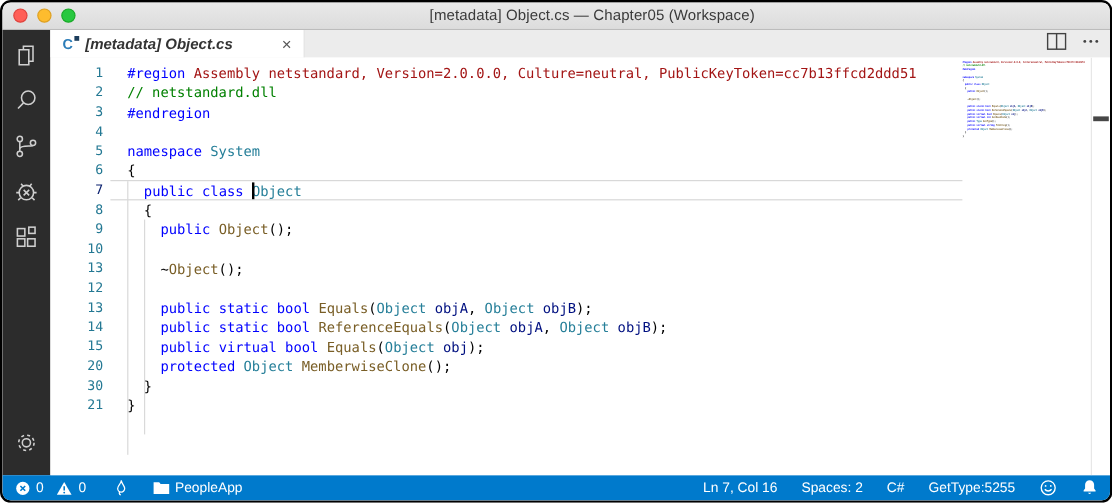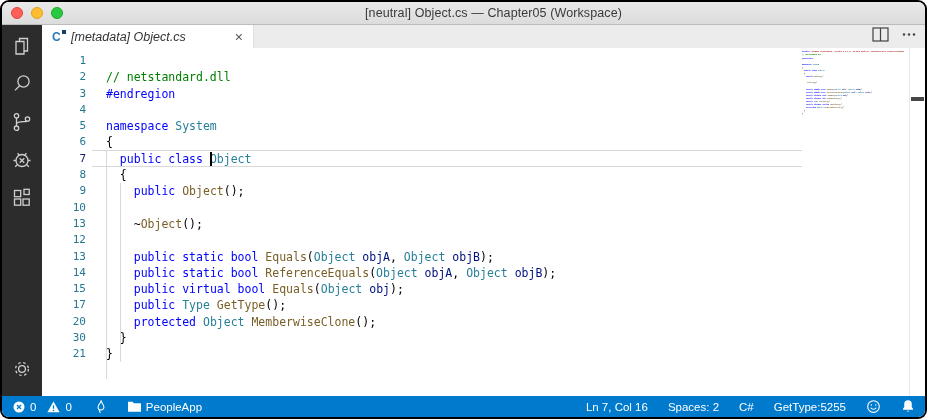--- a/index.html
+++ b/index.html
@@ -21,21 +21,21 @@
   
   .activitybar { width:40px; flex:0 0 40px; background:#2c2c2c; display:flex; flex-direction:column; align-items:center; padding-top:4px; }
   .ab-item { width:40px; height:38px; display:flex; align-items:center; justify-content:center; cursor:pointer; }
   .ab-item svg { stroke:#cfcfcf; fill:none; stroke-width:1.3; }
   .ab-bottom { margin-top:auto; margin-bottom:6px; }
 
   
   .editor-group { flex:1; display:flex; flex-direction:column; min-width:0; position:relative; }
   .tabbar { height:23px; flex:0 0 23px; background:#ececec; display:flex; position:relative; }
   .tab { width:212px; background:#ffffff; display:flex; align-items:center; padding:0 8px 0 10px; gap:6px; border-right:1px solid #e0e0e0; }
-  .tab-label { font-style:italic; font-size:12.5px; color:#333; white-space:nowrap; flex:1; }
+  .tab-label { font-style:italic; font-size:12.5px; color:#333; white-space:nowrap; flex:1;font-weight:bold; }
   .tab-close { color:#585858; font-size:14px; line-height:1; padding:0 2px; cursor:pointer; }
   .csharp-icon { position:relative; width:13px; height:14px; font-weight:bold; font-size:12px; color:#2b7cb8; line-height:14px; }
   .csharp-icon::after { content:""; position:absolute; right:-1px; top:0; width:4px; height:4px; background:#1c3d5c; }
   .tab-actions { position:absolute; right:8px; top:0; height:23px; display:flex; align-items:center; gap:12px; }
   .tab-actions svg { stroke:#424242; fill:none; stroke-width:1.2; cursor:pointer; }
 
   
   .editor { flex:1; position:relative; background:#fff; overflow:hidden; font-family:"DejaVu Sans Mono","Liberation Mono",monospace; }
   .code-lines { position:absolute; left:0; top:5px; right:0; }
   .code-row { height:16.3px; display:flex; font-size:11.5px; line-height:16.3px; white-space:pre; }
@@ -70,21 +70,21 @@
 
 <div class="frame">
 <div class="window">
 
   <div class="titlebar">
     <div class="traffic">
       <div class="tl red"></div>
       <div class="tl yellow"></div>
       <div class="tl green"></div>
     </div>
-    <div class="title-text">[neutral] Object.cs — Chapter05 (Workspace)</div>
+    <div class="title-text">[metadata] Object.cs — Chapter05 (Workspace)</div>
   </div>
 
   <div class="main">
 
     <div class="activitybar">
       <div class="ab-item">
         <span>
           <svg width="24" height="24" viewBox="0 0 24 24">
                 <path d="M9.5 4.5h8v12.5h-8z"></path>
                 <path d="M6 7.5h8v12.5H6z" fill="#2c2c2c"></path>
@@ -161,36 +161,35 @@
                 </svg>
           </span>
         </div>
       </div>
 
       <div class="editor">
         <div class="current-line"></div>
         <div class="indent-guide ig1"></div>
         <div class="indent-guide ig2"></div>
         <div class="code-lines">
-              <div class="code-row"><span class="ln">1</span></div>
+              <div class="code-row"><span class="ln">1</span><span class="lc"><span class="tk-pp">#region</span><span class="tk-rd"> Assembly netstandard, Version=2.0.0.0, Culture=neutral, PublicKeyToken=cc7b13ffcd2ddd51</span></span></div>
               <div class="code-row"><span class="ln">2</span><span class="lc"><span class="tk-co">// netstandard.dll</span></span></div>
               <div class="code-row"><span class="ln">3</span><span class="lc"><span class="tk-pp">#endregion</span></span></div>
               <div class="code-row"><span class="ln">4</span><span class="lc"></span></div>
               <div class="code-row"><span class="ln">5</span><span class="lc"><span class="tk-kw">namespace</span><span class="tk-pl"> </span><span class="tk-ty">System</span></span></div>
               <div class="code-row"><span class="ln">6</span><span class="lc"><span class="tk-pl">{</span></span></div>
               <div class="code-row active"><span class="ln">7</span><span class="lc"><span class="tk-pl">  </span><span class="tk-kw">public</span><span class="tk-pl"> </span><span class="tk-kw">class</span><span class="tk-pl"> </span><span class="tk-ty">Object</span></span></div>
               <div class="code-row"><span class="ln">8</span><span class="lc"><span class="tk-pl">  {</span></span></div>
               <div class="code-row"><span class="ln">9</span><span class="lc"><span class="tk-pl">    </span><span class="tk-kw">public</span><span class="tk-pl"> </span><span class="tk-me">Object</span><span class="tk-pl">();</span></span></div>
               <div class="code-row"><span class="ln">10</span><span class="lc"></span></div>
               <div class="code-row"><span class="ln">13</span><span class="lc"><span class="tk-pl">    ~</span><span class="tk-me">Object</span><span class="tk-pl">();</span></span></div>
               <div class="code-row"><span class="ln">12</span><span class="lc"></span></div>
               <div class="code-row"><span class="ln">13</span><span class="lc"><span class="tk-pl">    </span><span class="tk-kw">public</span><span class="tk-pl"> </span><span class="tk-kw">static</span><span class="tk-pl"> </span><span class="tk-kw">bool</span><span class="tk-pl"> </span><span class="tk-me">Equals</span><span class="tk-pl">(</span><span class="tk-ty">Object</span><span class="tk-pl"> </span><span class="tk-pa">objA</span><span class="tk-pl">, </span><span class="tk-ty">Object</span><span class="tk-pl"> </span><span class="tk-pa">objB</span><span class="tk-pl">);</span></span></div>
               <div class="code-row"><span class="ln">14</span><span class="lc"><span class="tk-pl">    </span><span class="tk-kw">public</span><span class="tk-pl"> </span><span class="tk-kw">static</span><span class="tk-pl"> </span><span class="tk-kw">bool</span><span class="tk-pl"> </span><span class="tk-me">ReferenceEquals</span><span class="tk-pl">(</span><span class="tk-ty">Object</span><span class="tk-pl"> </span><span class="tk-pa">objA</span><span class="tk-pl">, </span><span class="tk-ty">Object</span><span class="tk-pl"> </span><span class="tk-pa">objB</span><span class="tk-pl">);</span></span></div>
               <div class="code-row"><span class="ln">15</span><span class="lc"><span class="tk-pl">    </span><span class="tk-kw">public</span><span class="tk-pl"> </span><span class="tk-kw">virtual</span><span class="tk-pl"> </span><span class="tk-kw">bool</span><span class="tk-pl"> </span><span class="tk-me">Equals</span><span class="tk-pl">(</span><span class="tk-ty">Object</span><span class="tk-pl"> </span><span class="tk-pa">obj</span><span class="tk-pl">);</span></span></div>
-              <div class="code-row"><span class="ln">17</span><span class="lc"><span class="tk-pl">    </span><span class="tk-kw">public</span><span class="tk-pl"> </span><span class="tk-ty">Type</span><span class="tk-pl"> </span><span class="tk-me">GetType</span><span class="tk-pl">();</span></span></div>
               <div class="code-row"><span class="ln">20</span><span class="lc"><span class="tk-pl">    </span><span class="tk-kw">protected</span><span class="tk-pl"> </span><span class="tk-ty">Object</span><span class="tk-pl"> </span><span class="tk-me">MemberwiseClone</span><span class="tk-pl">();</span></span></div>
               <div class="code-row"><span class="ln">30</span><span class="lc"><span class="tk-pl">  }</span></span></div>
               <div class="code-row"><span class="ln">21</span><span class="lc"><span class="tk-pl">}</span></span></div>
             </div>
         <div class="cursor"></div>
         <div class="minimap">
           <div class="mm-inner">
                 <div class="mm-row"><span class="tk-pp">#region</span><span class="tk-rd"> Assembly netstandard, Version=2.0.0.0, Culture=neutral, PublicKeyToken=cc7b13ffcd2ddd51</span></div>
                 <div class="mm-row"><span class="tk-co">// netstandard.dll</span></div>
                 <div class="mm-row"><span class="tk-pp">#endregion</span></div>

